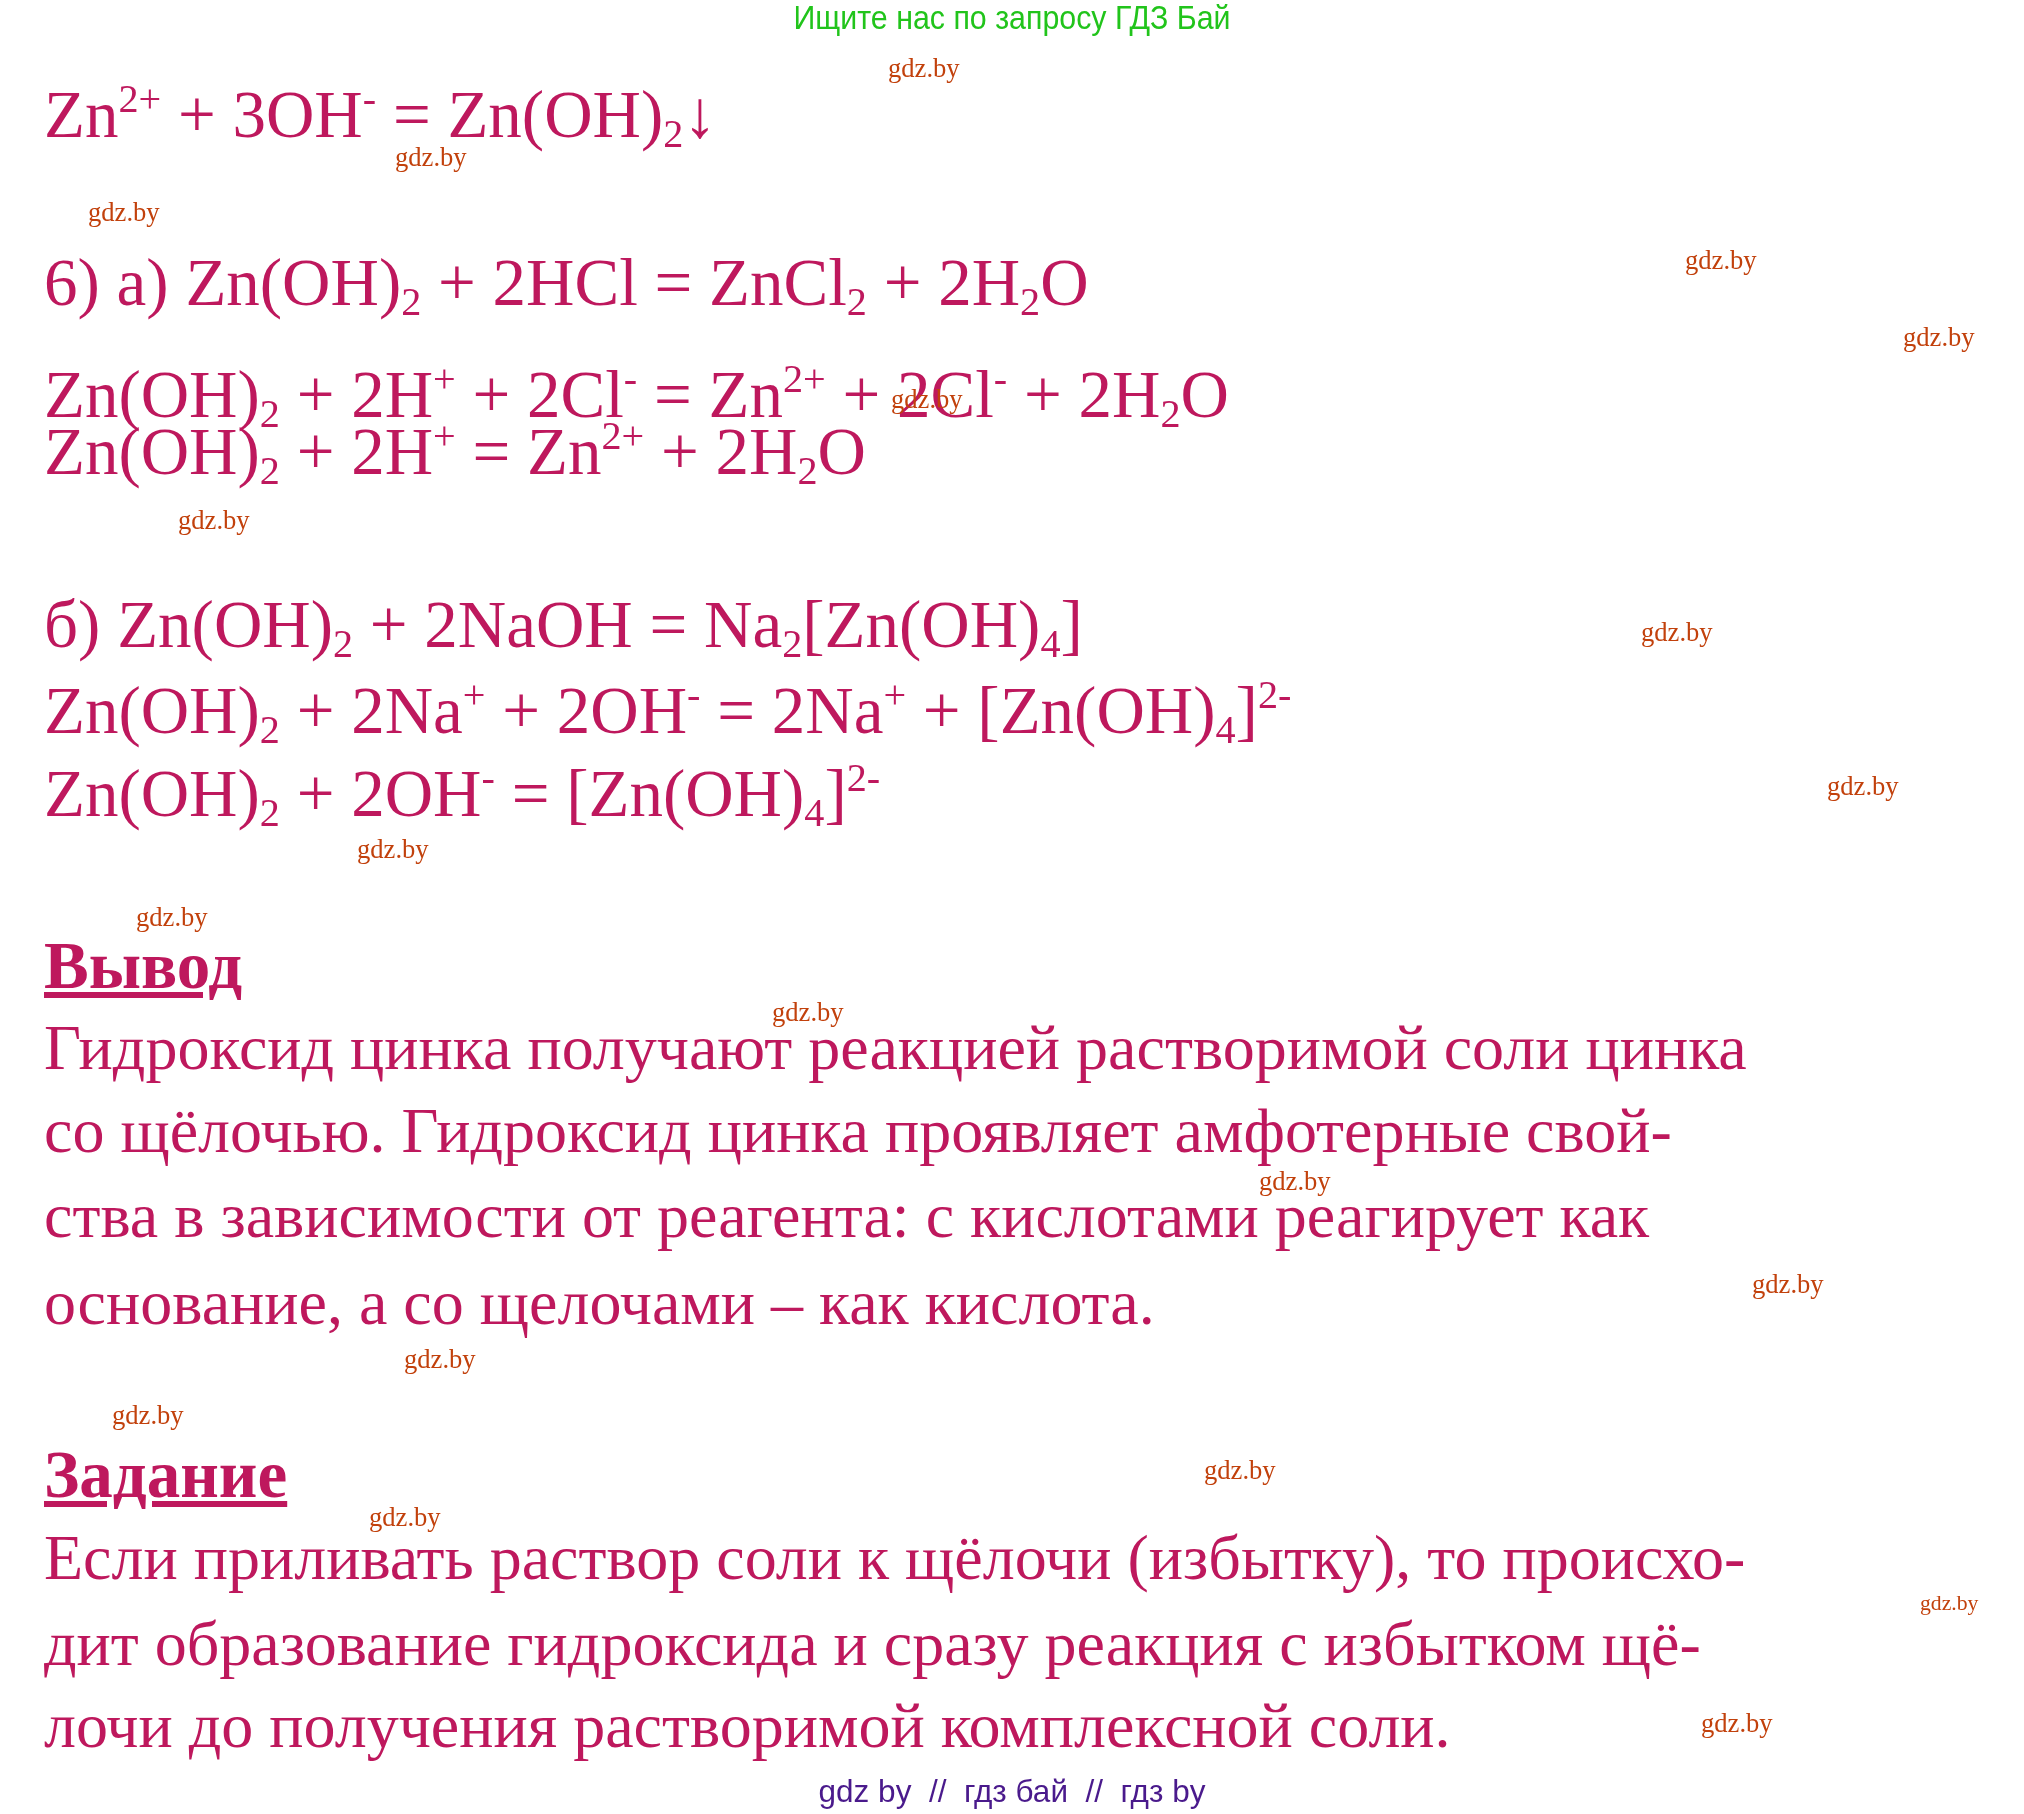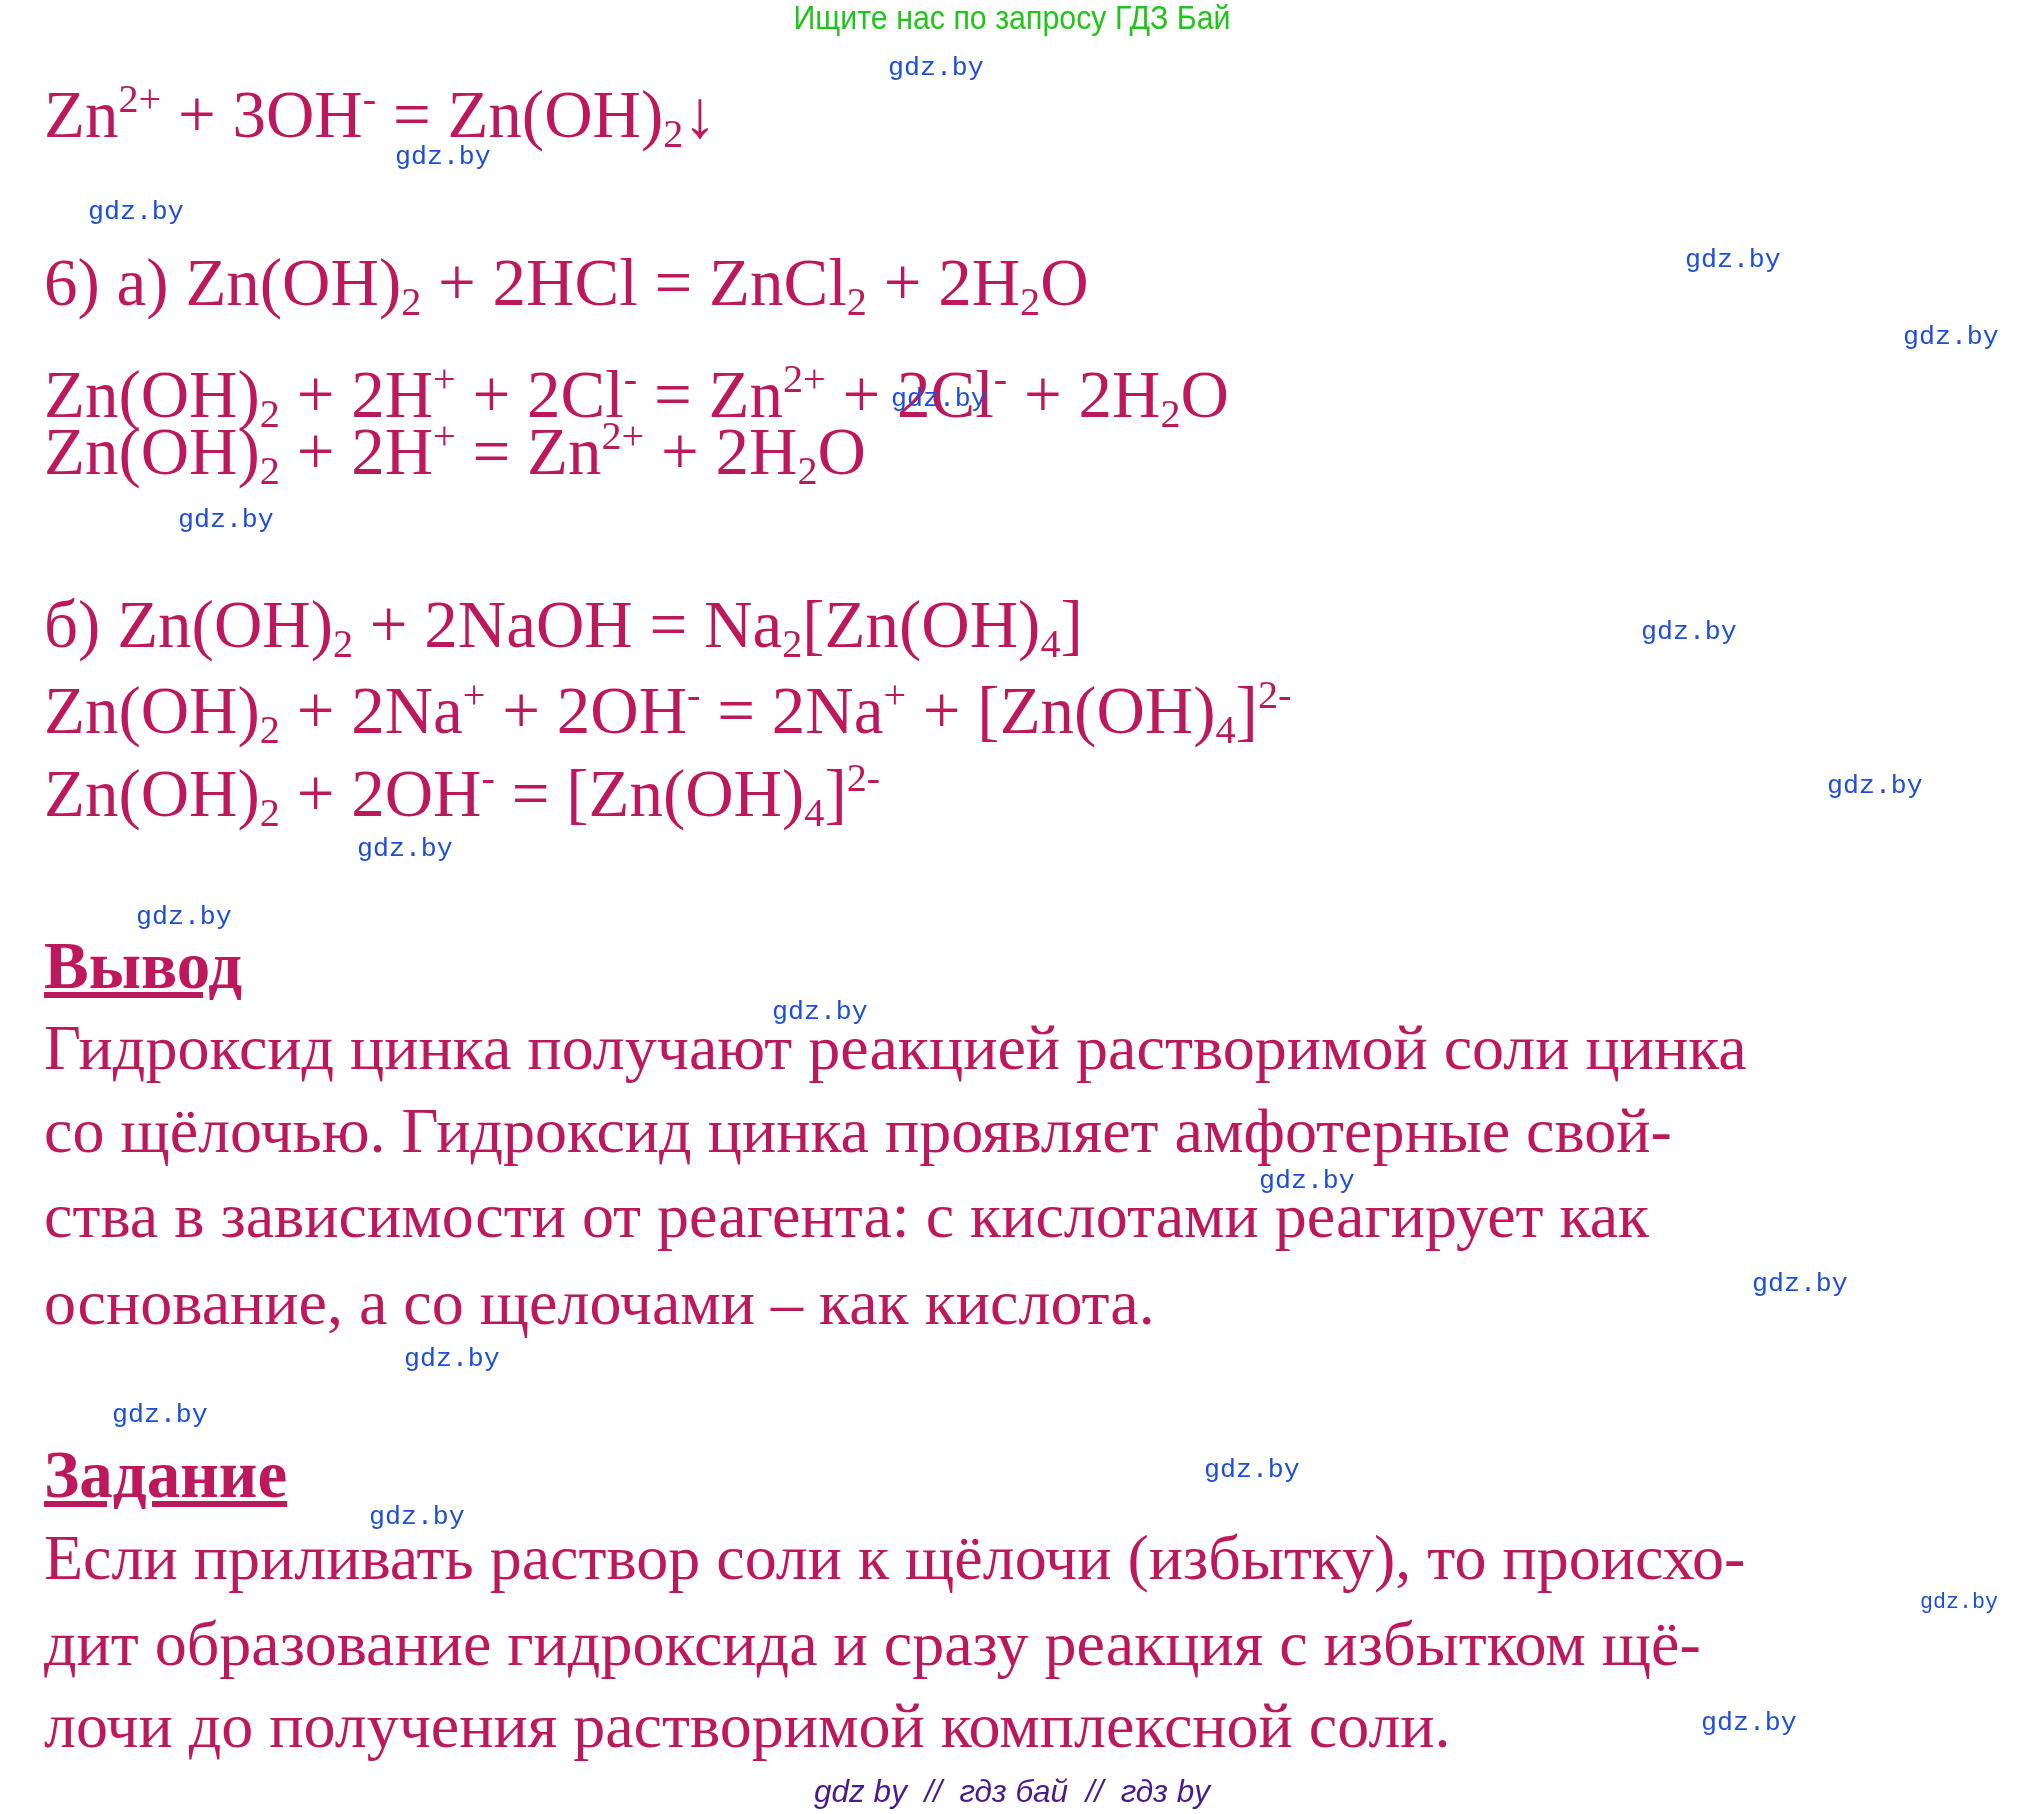--- a/index.html
+++ b/index.html
@@ -12,28 +12,28 @@
   .line {
     position: absolute; left: 44px;
     font-family: "Liberation Serif", serif; font-size: 67px; line-height: 67px;
     color: #be185d; white-space: nowrap;
   }
   .line sup { font-size: 0.6em; vertical-align: 0.62em; line-height: 0; }
   .line sub { font-size: 0.6em; vertical-align: -0.25em; line-height: 0; }
   .heading { font-weight: bold; text-decoration: underline; }
   .para { font-size: 64px; letter-spacing: 0px; }
   .wm {
-    position: absolute; font-family: Liberation Mono, monospace;
-    font-size: 26.6px; line-height: 26.6px; color: #1d4ed8; white-space: nowrap;
+    position: absolute; font-family: Liberation Serif, serif;
+    font-size: 26.6px; line-height: 26.6px; color: #c2410c; white-space: nowrap;
   }
   .wm.small { font-size: 21.7px; }
   .footer {
     position: absolute; left: 0; width: 2024px; top: 1775px; text-align: center;
     font-family: "Liberation Sans", sans-serif; font-size: 31.5px; line-height: 33px;
-    color: #4a1a8c; white-space: pre; font-style: italic;
+    color: #4a1a8c; white-space: pre;
   }
 </style>
 </head>
 <body>
 
 <div class="hdr">Ищите нас по запросу ГДЗ Бай</div>
 
 <div class="line" style="top:81px;">
   <span>Zn</span><sup>2+</sup><span> + 3OH</span><sup>-</sup><span> = Zn(OH)</span><sub>2</sub><span>↓</span>
 </div>

